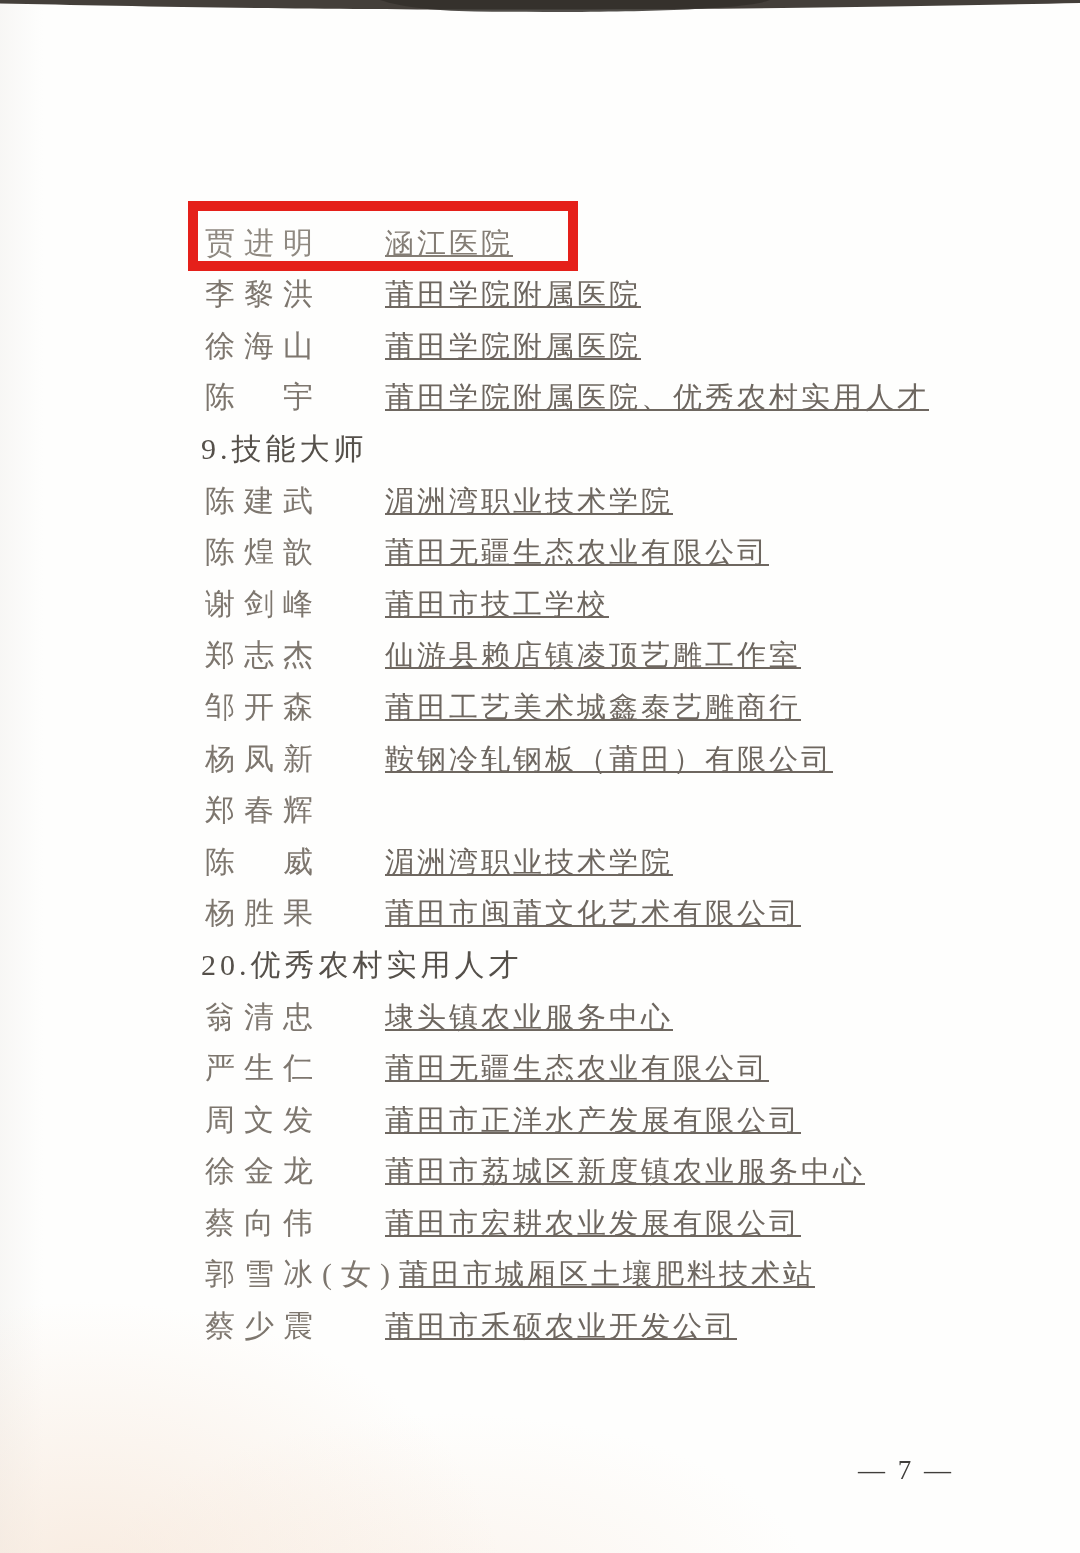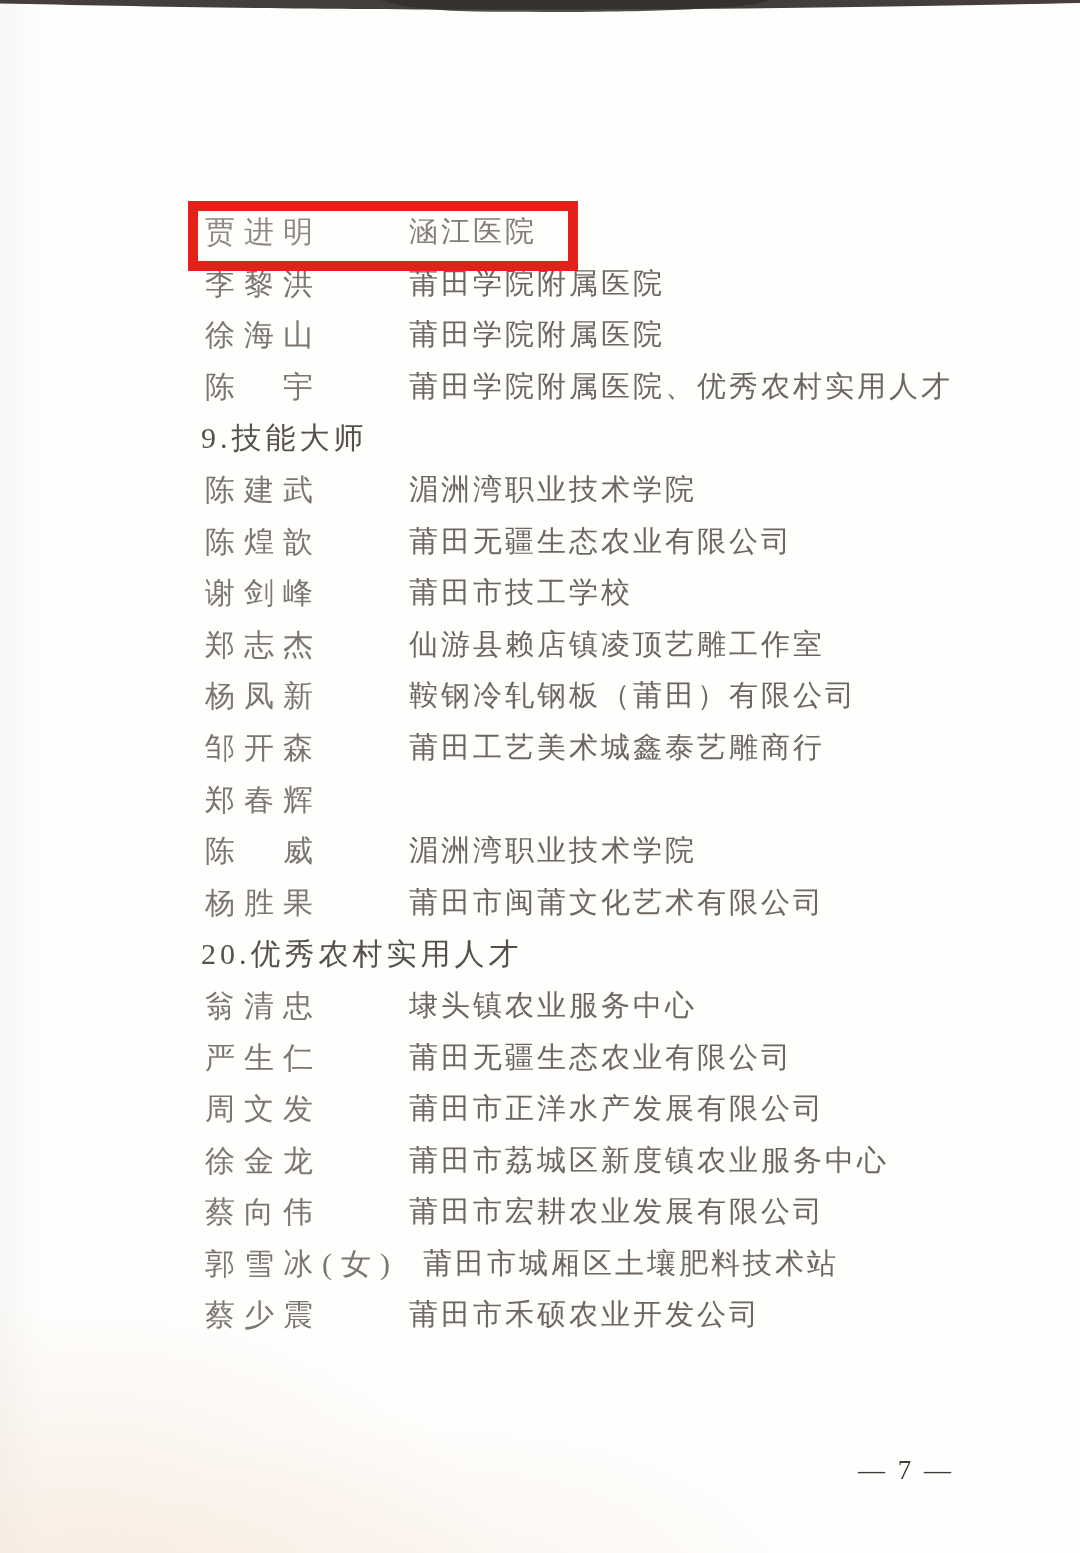--- a/index.html
+++ b/index.html
@@ -33,38 +33,38 @@
   }
   .list {
     position: absolute;
     left: 0;
     top: 212px;
     width: 1080px;
   }
   .row {
     height: 51.6px;
     display: flex;
-    align-items: flex-start;
+    align-items: flex-end;
     padding-left: 205px;
     box-sizing: border-box;
     white-space: nowrap;
-    gap: 24px;
   }
   .name {
     flex: 0 0 180px;
     font-size: 30px;
     letter-spacing: 9px;
     color: #7d766e;
     white-space: nowrap;
   }
   .org {
     font-size: 29px;
     letter-spacing: 3px;
     color: #6e6760;
     white-space: nowrap;
+    text-decoration: underline;
   }
   .heading-row .heading {
     font-size: 30px;
     font-weight: normal;
     letter-spacing: 4px;
     color: #55504a;
     margin-left: -4px;
   }
   .row-faded .name { color: #8f8981; }
   .row-faded .org  { color: #847d75; }
@@ -134,28 +134,28 @@
     </div>
     <div class="row">
       <span class="name">谢剑峰</span>
       <span class="org">莆田市技工学校</span>
     </div>
     <div class="row">
       <span class="name">郑志杰</span>
       <span class="org">仙游县赖店镇凌顶艺雕工作室</span>
     </div>
     <div class="row">
+      <span class="name">邹开森</span>
+      <span class="org">莆田工艺美术城鑫泰艺雕商行</span>
+    </div>
+    <div class="row">
       <span class="name">杨凤新</span>
       <span class="org">鞍钢冷轧钢板（莆田）有限公司</span>
     </div>
     <div class="row">
-      <span class="name">邹开森</span>
-      <span class="org">莆田工艺美术城鑫泰艺雕商行</span>
-    </div>
-    <div class="row">
       <span class="name">郑春辉</span>
     </div>
     <div class="row">
       <span class="name">陈　威</span>
       <span class="org">湄洲湾职业技术学院</span>
     </div>
     <div class="row">
       <span class="name">杨胜果</span>
       <span class="org">莆田市闽莆文化艺术有限公司</span>
     </div>

